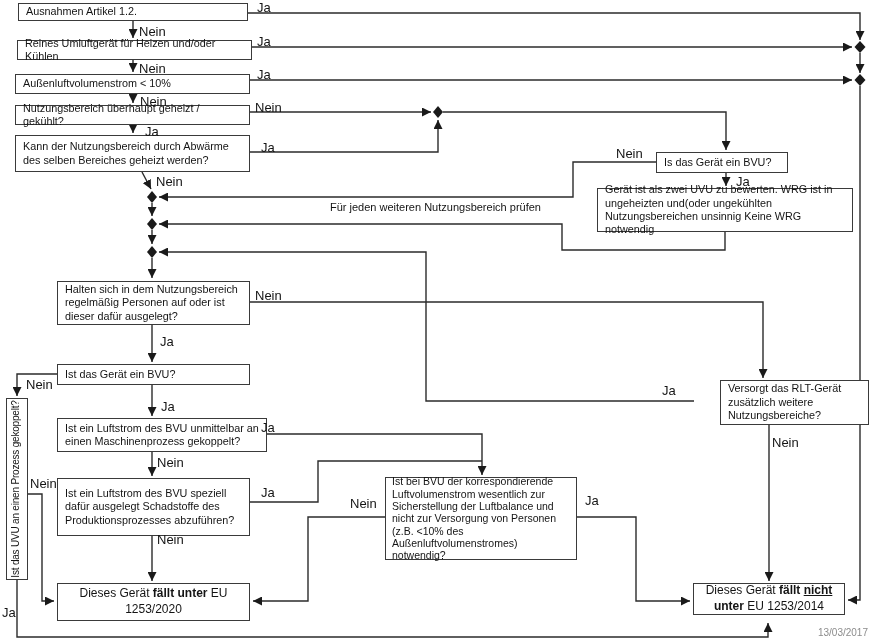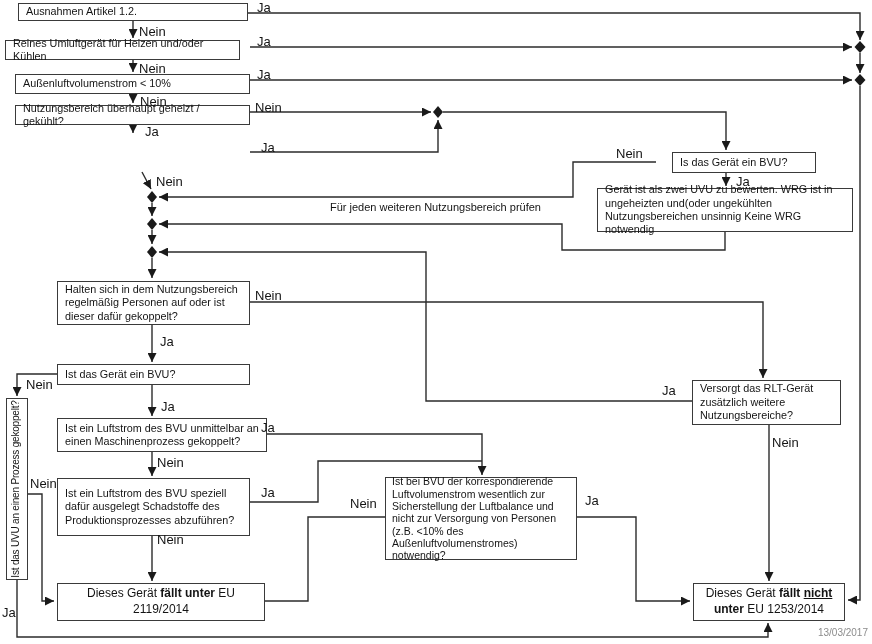--- a/index.html
+++ b/index.html
@@ -95,62 +95,65 @@
       <path d="M438,106 l5,6 l-5,6 l-5,-6 Z"></path>
       <path d="M152,191 l5,6 l-5,6 l-5,-6 Z"></path>
       <path d="M152,218 l5,6 l-5,6 l-5,-6 Z"></path>
       <path d="M152,246 l5,6 l-5,6 l-5,-6 Z"></path>
     </g>
   </svg>
 
   <div class="node" style="left:18px;top:3px;width:230px;height:18px">
       <span>Ausnahmen Artikel 1.2.</span>
     </div>
-  <div class="node" style="left:5px;top:40px;width:235px;height:20px">
+  <div class="node" style="left:17px;top:40px;width:235px;height:20px">
       <span>Reines Umluftgerät für Heizen und/oder Kühlen</span>
     </div>
   <div class="node" style="left:15px;top:74px;width:235px;height:20px">
       <span>Außenluftvolumenstrom &lt; 10%</span>
     </div>
   <div class="node" style="left:15px;top:105px;width:235px;height:20px">
       <span>Nutzungsbereich überhaupt geheizt / gekühlt?</span>
     </div>
+  <div class="node" style="left:15px;top:135px;width:235px;height:37px">
+      <span>Kann der Nutzungsbereich durch Abwärme des selben Bereiches geheizt werden?</span>
+    </div>
   <div class="node" style="left:57px;top:281px;width:193px;height:44px">
-      <span>Halten sich in dem Nutzungsbereich regelmäßig Personen auf oder ist dieser dafür gekoppelt?</span>
+      <span>Halten sich in dem Nutzungsbereich regelmäßig Personen auf oder ist dieser dafür ausgelegt?</span>
     </div>
   <div class="node" style="left:57px;top:364px;width:193px;height:21px">
       <span>Ist das Gerät ein BVU?</span>
     </div>
   <div class="node" style="left:57px;top:418px;width:210px;height:34px">
       <span>Ist ein Luftstrom des BVU unmittelbar an einen Maschinenprozess gekoppelt?</span>
     </div>
   <div class="node" style="left:57px;top:478px;width:193px;height:58px">
       <span>Ist ein Luftstrom des BVU speziell dafür ausgelegt Schadstoffe des Produktionsprozesses abzuführen?</span>
     </div>
-  <div class="node" style="left:672px;top:152px;width:144px;height:21px">
+  <div class="node" style="left:656px;top:152px;width:132px;height:21px">
       <span>Is das Gerät ein BVU?</span>
     </div>
   <div class="node" style="left:597px;top:188px;width:256px;height:44px">
       <span>Gerät ist als zwei UVU zu bewerten. WRG ist in ungeheizten und(oder ungekühlten Nutzungsbereichen unsinnig Keine WRG notwendig</span>
     </div>
-  <div class="node" style="left:692px;top:380px;width:149px;height:45px">
+  <div class="node" style="left:720px;top:380px;width:149px;height:45px">
       <span>Versorgt das RLT-Gerät zusätzlich weitere Nutzungsbereiche?</span>
     </div>
   <div class="node" style="left:385px;top:477px;width:192px;height:83px;font-size:10.5px;line-height:1.18;padding:2px 6px">
       <span>Ist bei BVU der korrespondierende Luftvolumenstrom wesentlich zur Sicherstellung der Luftbalance und nicht zur Versorgung von Personen (z.B. &lt;10% des Außenluftvolumenstromes) notwendig?</span>
     </div>
 
   <div class="vbox" style="left:6px;top:398px;width:22px;height:182px">
     <span class="vtext">Ist das UVU an einen Prozess gekoppelt?</span>
   </div>
 
-  <div class="node center outcome" style="left:57px;top:583px;width:208px;height:38px">
-    <span><span>Dieses Gerät </span><b>fällt unter</b><span> EU</span><br><span>2119/2014</span></span>
+  <div class="node center outcome" style="left:57px;top:583px;width:193px;height:38px">
+    <span><span>Dieses Gerät </span><b>fällt unter</b><span> EU</span><br><span>1253/2020</span></span>
   </div>
-  <div class="node center outcome" style="left:693px;top:583px;width:152px;height:38px">
+  <div class="node center outcome" style="left:693px;top:583px;width:152px;height:32px">
     <span><span>Dieses Gerät </span><b>fällt </b><b class="u">nicht</b><br><b>unter</b><span> EU 1253/2014</span></span>
   </div>
 
   <div class="lbl" style="left:257px;top:0px">Ja</div>
   <div class="lbl" style="left:139px;top:24px">Nein</div>
   <div class="lbl" style="left:257px;top:34px">Ja</div>
   <div class="lbl" style="left:139px;top:61px">Nein</div>
   <div class="lbl" style="left:257px;top:67px">Ja</div>
   <div class="lbl" style="left:140px;top:94px">Nein</div>
   <div class="lbl" style="left:255px;top:100px">Nein</div>

